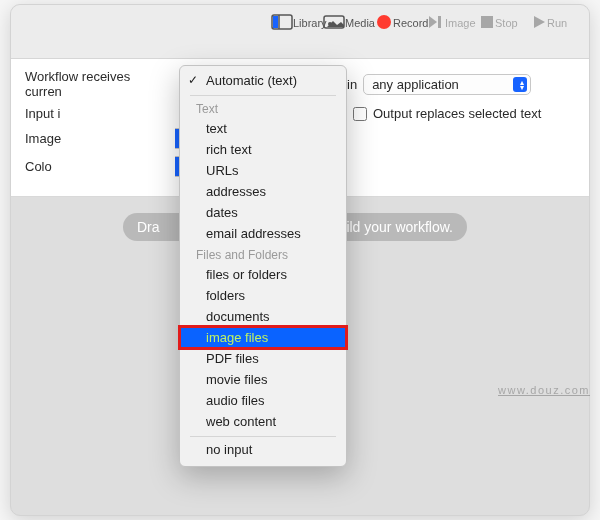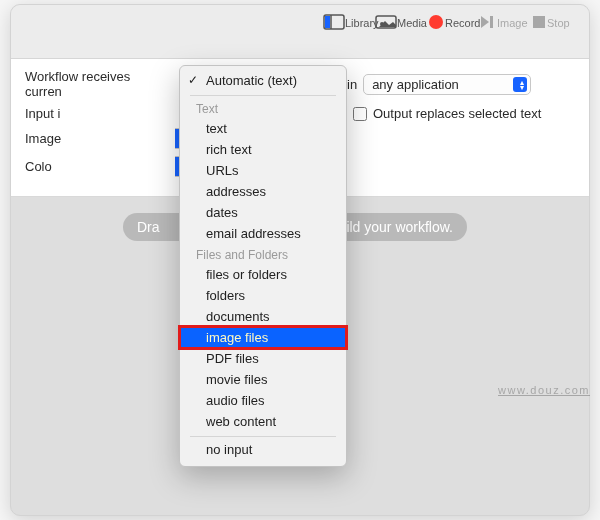--- a/index.html
+++ b/index.html
@@ -128,21 +128,21 @@
 .dd-sep {
   height: 1px; background: #d5d5d5;
   margin: 4px 10px 2px 10px;
 }
 .dd-head {
   padding: 4px 12px 2px 16px;
   font-size: 12px; color: #9a9a9a;
 }
 .dd-item.highlight {
   background: #0a63ff;
-  color: #fef9c3;
+  color: #bef264;
 }
 .dd-item.boxed {
   outline: 3px solid #e11b1b;
   outline-offset: -1px;
 }
 .watermark {
   position: absolute;
   right: 10px; bottom: 124px;
   transform: rotate(-0deg);
   font-size: 11px;
@@ -194,20 +194,28 @@
       </span>
       <span class="lbl">Image</span>
     </div>
     <div class="tb-btn disabled">
       <span class="ico">
         <svg width="16" height="16">
             <rect x="2" y="2" width="12" height="12" fill="#555"></rect>
           </svg>
       </span>
       <span class="lbl">Stop</span>
+    </div>
+    <div class="tb-btn disabled">
+      <span class="ico">
+        <svg width="16" height="16">
+            <polygon points="3,2 14,8 3,14" fill="#555"></polygon>
+          </svg>
+      </span>
+      <span class="lbl">Run</span>
     </div>
   </div>
 
   <div class="config">
     <div class="row">
       <span class="label-col">Workflow receives curren</span>
       <span class="in-word" style="margin-left:172px;">in</span>
       <span class="sel" style="width:168px;text-align:center;">
         <span>any application</span>
         <span class="caret">▴<br>▾</span>

